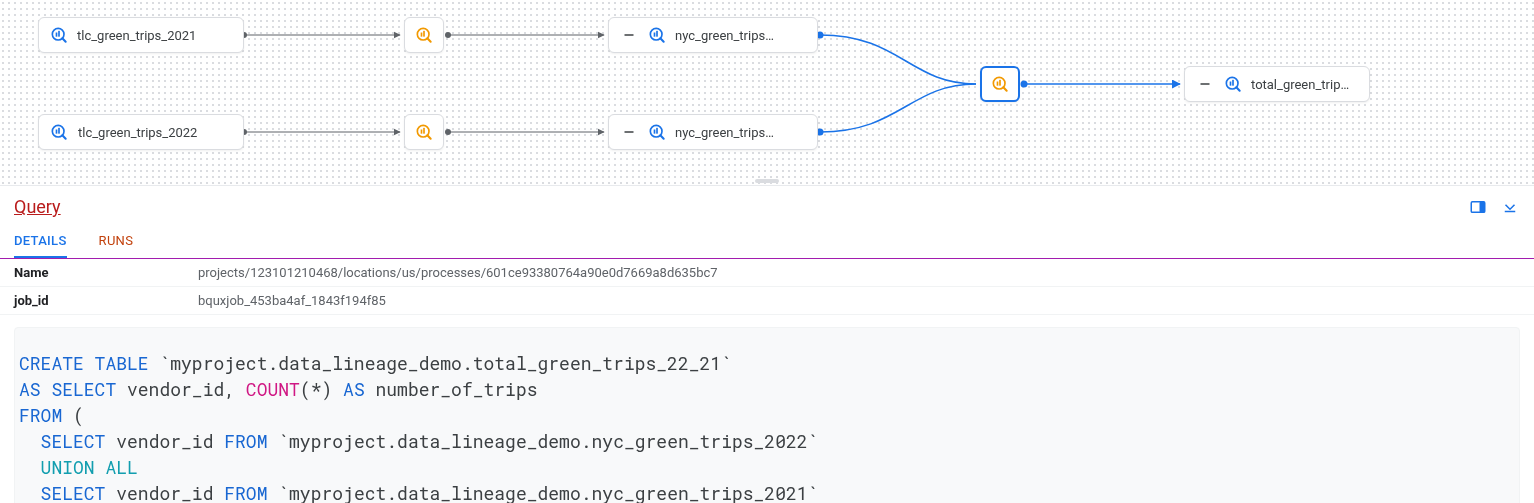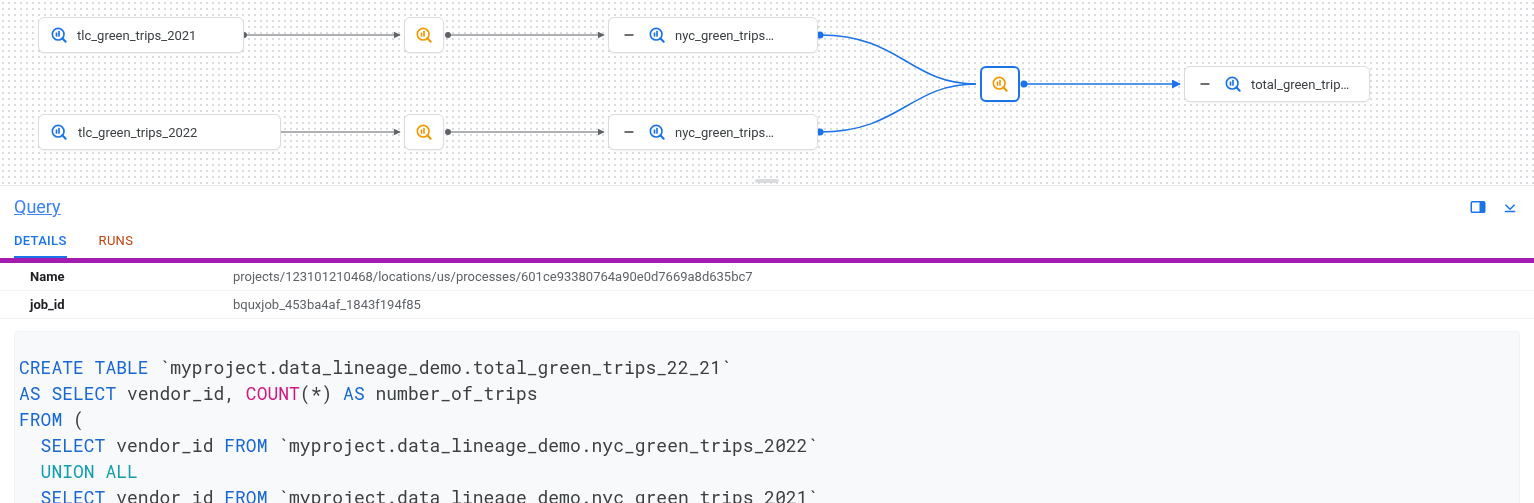--- a/index.html
+++ b/index.html
@@ -51,46 +51,45 @@
   border-radius: 2px;
 }
 
 .panel-header {
   display: flex;
   align-items: center;
   justify-content: space-between;
   padding: 10px 14px 6px 14px;
   border-top: 1px solid #e8eaed;
 }
-.panel-title { font-size: 18px; font-weight: 400; color: #3b82f6; text-decoration: underline; }
+.panel-title { font-size: 18px; font-weight: 400; color: #b91c1c; text-decoration: underline; }
 .panel-actions { display: flex; gap: 12px; color: #1a73e8; }
 .panel-actions .act { width: 20px; height: 20px; display:flex; align-items:center; justify-content:center; cursor:pointer; }
 
 .tabs {
   display: flex;
   gap: 32px;
   padding: 0 14px;
-  border-bottom: 5px solid #a21caf;
+  border-bottom: 1px solid #a21caf;
 }
 .tab {
   padding: 10px 0 8px 0;
   font-size: 13px;
   letter-spacing: 0.3px;
   color: #c2410c;
   cursor: pointer;
   border-bottom: 2px solid transparent;
 }
 .tab.active { color: #1a73e8; border-bottom-color: #1a73e8; font-weight: 500; }
 
 .kv-row {
   display: flex;
-  padding: 6px 30px;
+  padding: 6px 14px;
   border-bottom: 1px solid #f1f3f4;
   font-size: 13px;
-  gap: 19px;
 }
 .kv-key { width: 140px; color: #202124; font-weight: 700; }
 .kv-val { color: #5f6368; margin-left: 44px; }
 
 .code-block {
   margin: 12px 14px 0 14px;
   background: #f8f9fa;
   border: 1px solid #f1f3f4;
   border-radius: 4px;
   padding: 22px 4px;
@@ -171,21 +170,21 @@
       <svg viewBox="0 0 24 24" width="20" height="20">
           <circle cx="11" cy="11" r="7" fill="none" stroke="#1a73e8" stroke-width="2"></circle>
           <rect x="8" y="9" width="2" height="5" fill="#1a73e8"></rect>
           <rect x="11" y="7" width="2" height="7" fill="#1a73e8"></rect>
           <line x1="16" y1="16" x2="20" y2="20" stroke="#1a73e8" stroke-width="2.5" stroke-linecap="round"></line>
         </svg>
     </span>
     <span class="node-label">nyc_green_trips…</span>
   </div>
 
-  <div class="node" style="left:38px; top:114px; width:243px;gap:9px;">
+  <div class="node" style="left:38px; top:114px; width:206px;gap:9px;">
     <span class="icon-bq">
       <svg viewBox="0 0 24 24" width="20" height="20">
           <circle cx="11" cy="11" r="7" fill="none" stroke="#1a73e8" stroke-width="2"></circle>
           <rect x="8" y="9" width="2" height="5" fill="#1a73e8"></rect>
           <rect x="11" y="7" width="2" height="7" fill="#1a73e8"></rect>
           <line x1="16" y1="16" x2="20" y2="20" stroke="#1a73e8" stroke-width="2.5" stroke-linecap="round"></line>
         </svg>
     </span>
     <span class="node-label">tlc_green_trips_2022</span>
   </div>

